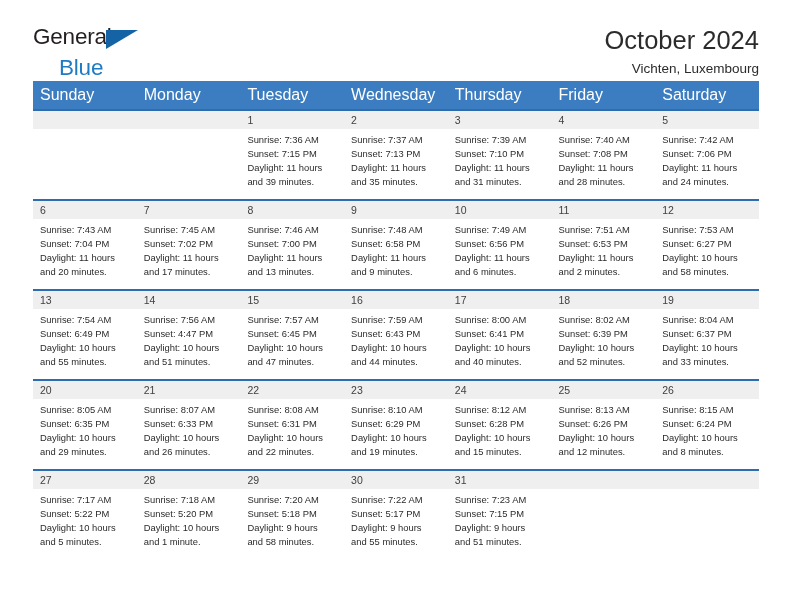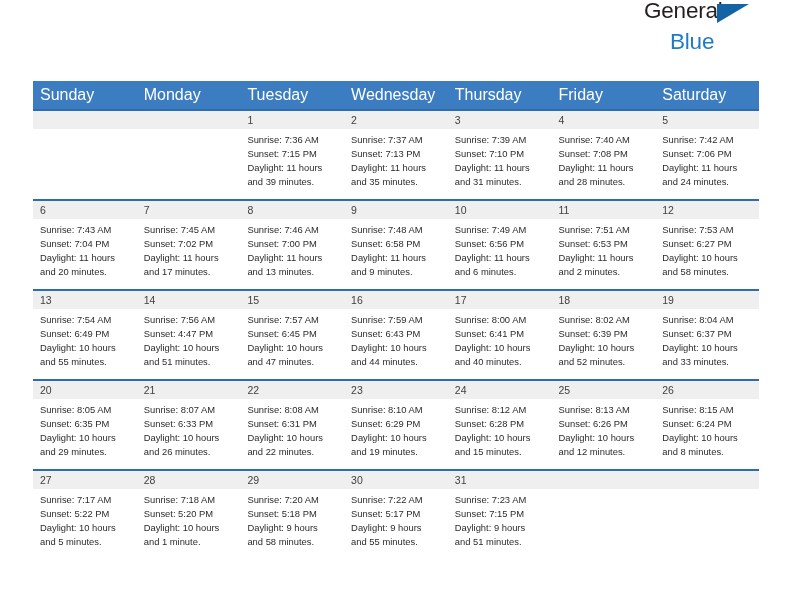--- a/index.html
+++ b/index.html
@@ -15,22 +15,23 @@
     width: 792px;
     height: 612px;
     position: relative;
     padding: 0 33px;
   }
 
   
   .topbar {
     display: flex;
     align-items: flex-start;
-    justify-content: flex-end;
+    justify-content: space-between;
     height: 72px;
+    padding-top: 26px;
   }
   .logo {
     position: relative;
     width: 115px;
     height: 48px;
     line-height: 1;
   }
   .logo-general {
     font-size: 22.5px;
     color: #231f20;
@@ -111,20 +112,24 @@
 </head>
 <body>
 
 <div class="page">
 
   <div class="topbar">
     <div class="logo">
       <span class="logo-general">General</span>
       <span class="logo-triangle"></span>
       <span class="logo-blue">Blue</span>
+    </div>
+    <div class="titles">
+      <div class="cal-title">October 2024</div>
+      <div class="cal-subtitle">Vichten, Luxembourg</div>
     </div>
   </div>
 
   <table class="calendar">
     <thead>
       <tr>
         <th>Sunday</th>
         <th>Monday</th>
         <th>Tuesday</th>
         <th>Wednesday</th>

